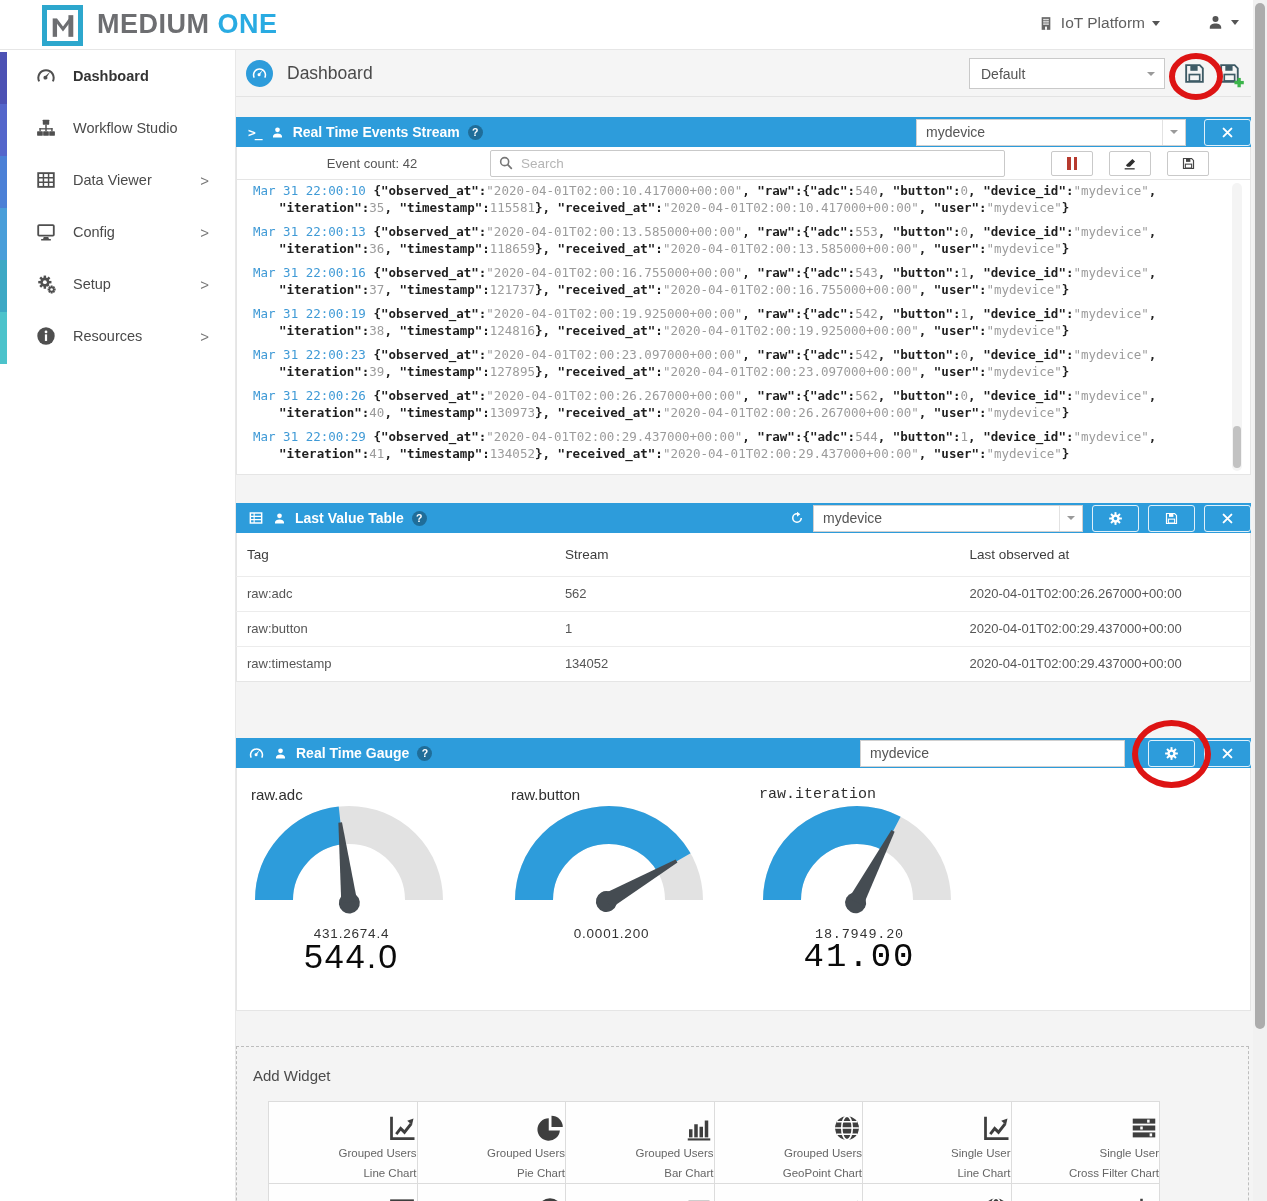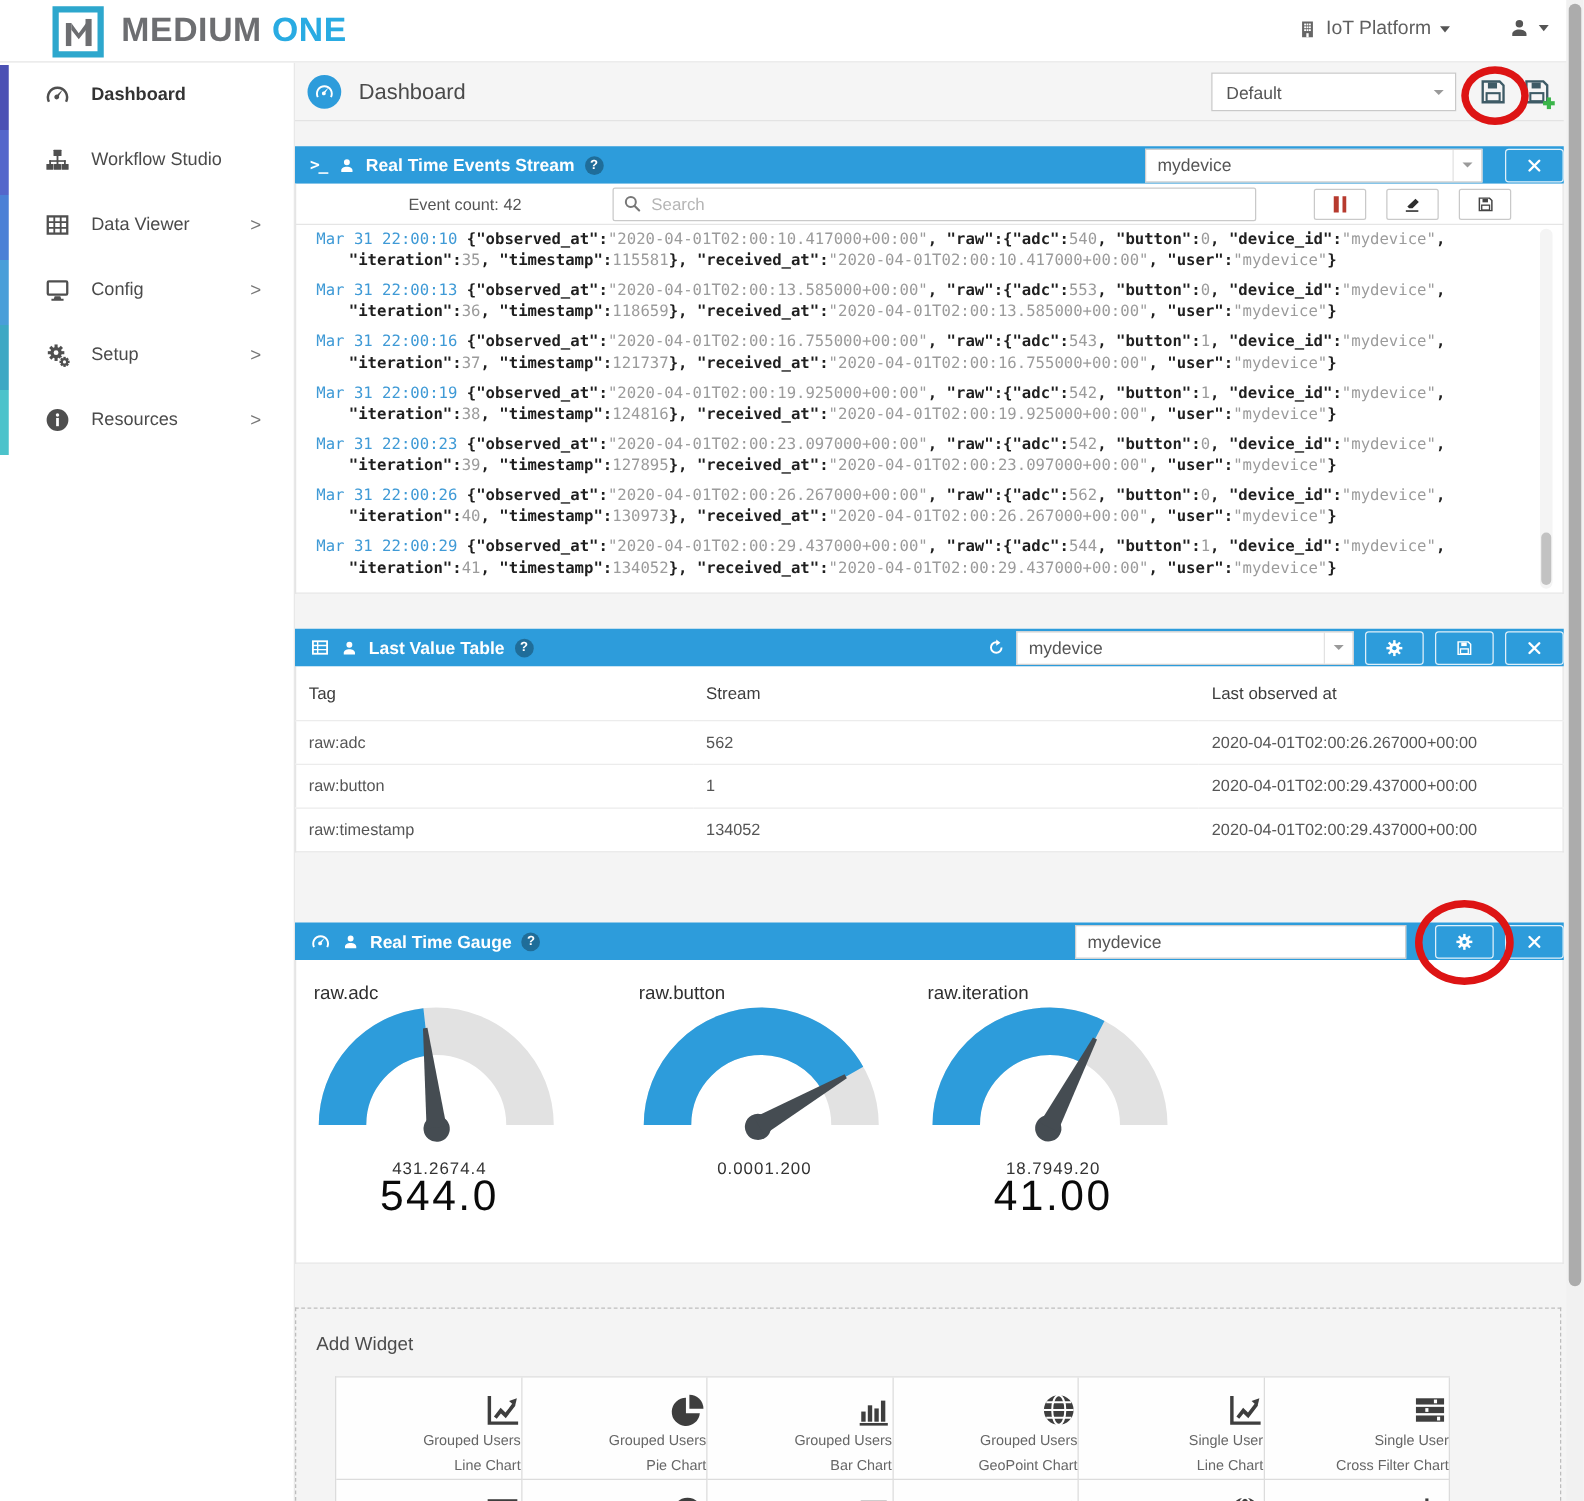--- a/index.html
+++ b/index.html
@@ -75,21 +75,21 @@
   .widget-table { top:453px; }
   .lv-table { width:100%; border-collapse:collapse; background:#fff; border:1px solid #e5e5e5; border-top:none; }
   .lv-table th { height:43px; text-align:left; font-size:13.5px; color:#3d3d3d; font-weight:400; padding-left:10px; }
   .lv-table td { height:35px; font-size:13px; color:#555; border-top:1px solid #ececec; padding-left:10px; }
   .refresh-ic { margin-right:8px; display:flex; cursor:pointer; }
 
   
   .widget-gauge { top:688px; }
   .gauge-body { position:relative; height:243px; background:#fff; border:1px solid #e5e5e5; border-top:none; }
   .gauge-block { position:absolute; top:18px; width:205px; }
-  .gb-1 { left:12px; } .gb-2 { left:272px; } .gb-3 { left:503px; }
+  .gb-1 { left:12px; } .gb-2 { left:272px; } .gb-3 { left:520px;font-family:Liberation Mono, monospace; }
   .g-label { font-size:15px; color:#2f2f2f; margin:0 0 2px 2px; }
   .g-minmax { display:flex; justify-content:center; padding:0 6px; font-size:13.5px; color:#333; letter-spacing:0.8px; margin-top:2px; }
   .g-value { text-align:center; font-size:34px; font-weight:400; color:#0a0a0a; letter-spacing:2px; margin-top:-4px; }
 
   
   .add-section { position:absolute; left:0; top:996px; width:1013px; height:205px; border:1px dashed #bdbdbd; overflow:hidden; }
   .add-title { position:absolute; left:16px; top:20px; font-size:15px; color:#4c4c4c; }
   .add-grid { position:absolute; left:31px; top:54px; width:892px; display:grid; grid-template-columns:repeat(6,1fr); background:#fefefe; border-top:1px solid #dcdcdc; border-left:1px solid #dcdcdc; }
   .add-cell { height:82px; border-right:1px solid #dcdcdc; border-bottom:1px solid #dcdcdc; text-align:right; cursor:pointer; }
   .add-cell .a-icon { margin-top:11px; height:30px; color:#3e3e3e; }

